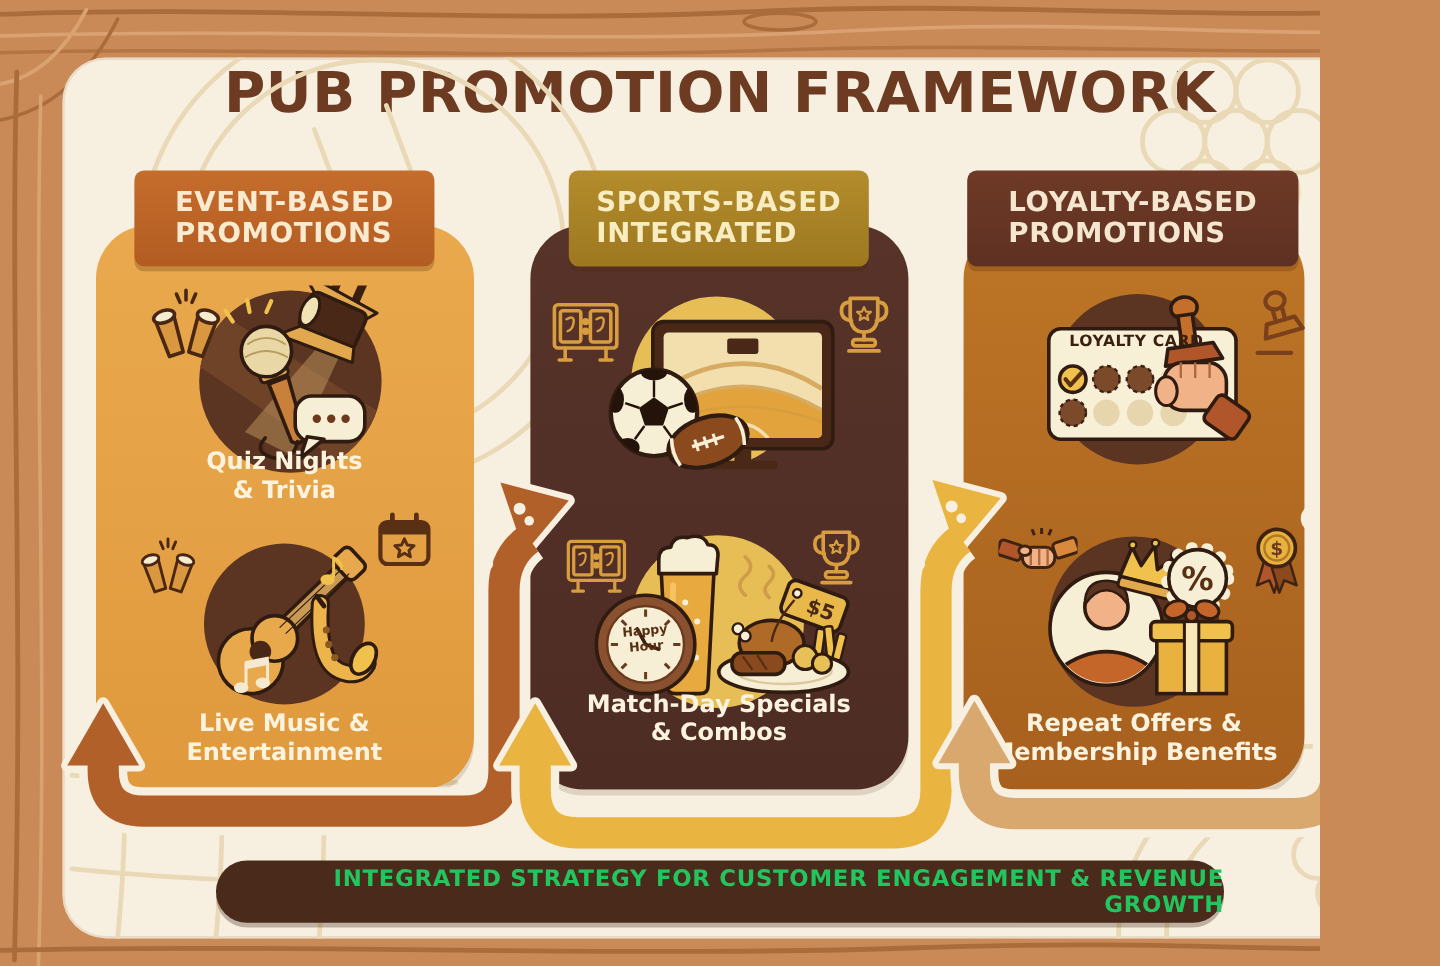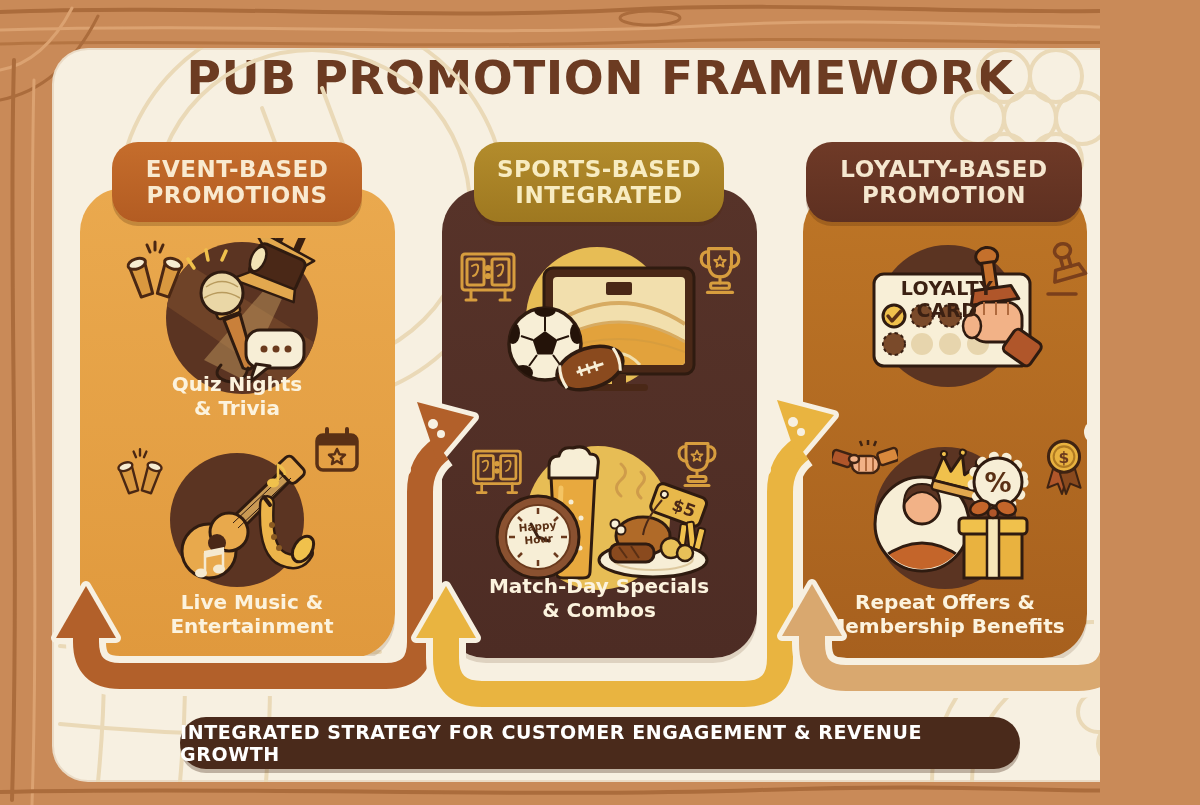--- a/index.html
+++ b/index.html
@@ -4,35 +4,35 @@
 <style>
   html,body{margin:0;padding:0;background:#c98a58;}
   #canvas{position:relative;width:1100px;height:805px;overflow:hidden;
           font-family:"DejaVu Sans","Liberation Sans",sans-serif;background:#c98a58;}
   .abs{position:absolute;}
   .pre{white-space:pre-line;}
   .card{left:52px;top:48px;width:1128px;height:734px;background:#f7f0e1;border-radius:36px;
         box-shadow:inset 0 0 0 2px rgba(160,100,50,.15);}
   .title{left:0;top:50px;width:1200px;text-align:center;font-size:47px;font-weight:bold;
          color:#6c3b22;letter-spacing:.5px;}
-  .pill{top:142px;height:80px;border-radius:26px;display:flex;align-items:center;justify-content:center;
-        text-align:center;font-weight:bold;font-size:23px;line-height:1.15;letter-spacing:.5px;
+  .pill{top:142px;height:80px;border-radius:8px;display:flex;align-items:center;justify-content:center;
+        text-align:left;font-weight:bold;font-size:23px;line-height:1.15;letter-spacing:.5px;
         box-shadow:0 4px 0 rgba(80,40,10,.25);z-index:12;}
   .pill1{left:112px;width:250px;background:linear-gradient(#c56d2c,#b35c22);color:#f9ead0;}
   .pill2{left:474px;width:250px;background:linear-gradient(#b38c2c,#9e7820);color:#f8ecc1;}
   .pill3{left:806px;width:276px;background:linear-gradient(#6f3a27,#5e3021);color:#f5e7cf;}
   .body{top:188px;height:470px;border-radius:44px;z-index:5;box-shadow:0 5px 0 rgba(80,40,10,.15);}
   .body1{left:80px;width:315px;background:linear-gradient(#eaa94e,#e0993d);}
   .body2{left:442px;width:315px;background:linear-gradient(#573329,#4d2c24);}
   .body3{left:803px;width:284px;background:linear-gradient(#bd7526,#a7601e);}
   .lbl{z-index:20;text-align:center;font-weight:bold;font-size:20px;line-height:1.22;color:#fcf3de;}
   .banner{left:180px;top:717px;width:840px;height:52px;background:#4a2a1b;border-radius:28px;
           display:flex;align-items:center;justify-content:center;z-index:50;
           box-shadow:0 4px 0 rgba(60,30,10,.3);}
-  .banner span{color:#ffffff;font-weight:bold;font-size:19px;letter-spacing:.6px;text-align:left;}
+  .banner span{color:#22c55e;font-weight:bold;font-size:19px;letter-spacing:.6px;text-align:right;}
   .vis{z-index:15;}
   .ico{z-index:16;}
   .overlaytext{z-index:30;font-weight:bold;text-align:center;}
   svg{display:block;}
   svg text{font-family:"DejaVu Sans","Liberation Sans",sans-serif;font-weight:bold;}
 </style>
 </head>
 <body>
 
 <div id="canvas">
@@ -100,21 +100,21 @@
 
   <div class="abs body body1"></div>
   <div class="abs body body2"></div>
   <div class="abs body body3"></div>
 
   <div class="abs pill pill1 pre">EVENT-BASED
 PROMOTIONS</div>
   <div class="abs pill pill2 pre">SPORTS-BASED
 INTEGRATED</div>
   <div class="abs pill pill3 pre">LOYALTY-BASED
-PROMOTION</div>
+PROMOTIONS</div>
 
   <svg class="abs vis" style="left:158px;top:238px" width="175" height="165" viewBox="0 0 175 165">
     <defs>
         <clipPath id="kc1">
           <circle cx="84" cy="80" r="76"></circle>
         </clipPath>
       </defs>
     <circle cx="84" cy="80" r="76" fill="#5b3422"></circle>
     <g clip-path="url(#kc1)">
       <polygon points="14,16 175,116 152,165 0,62" fill="#6f4328"></polygon>
@@ -440,30 +440,30 @@
   <svg class="abs ico" style="left:1038px;top:436px" width="52" height="60" viewBox="0 0 50 58">
     <polygon points="15,30 9,50 19,46 23,56 29,36" fill="#b0562a" stroke="#3f2312" stroke-width="2" stroke-linejoin="round"></polygon>
     <polygon points="35,30 41,50 31,46 27,56 21,36" fill="#8a4a1e" stroke="#3f2312" stroke-width="2" stroke-linejoin="round"></polygon>
     <circle cx="25" cy="20" r="15" fill="#e9b23f" stroke="#3f2312" stroke-width="3"></circle>
     <circle cx="25" cy="20" r="10" fill="none" stroke="#b07a22" stroke-width="2"></circle>
     <text x="25" y="26" text-anchor="middle" font-size="15" fill="#6b3a1d">$</text>
   </svg>
 
   <div class="abs lbl pre" style="left:97px;top:372px;width:280px">Quiz Nights
 &amp; Trivia</div>
-  <div class="abs lbl pre" style="left:112px;top:590px;width:280px">Live Music &amp;
+  <div class="abs lbl pre" style="left:97px;top:590px;width:280px">Live Music &amp;
 Entertainment</div>
   <div class="abs lbl pre" style="left:459px;top:574px;width:280px">Match-Day Specials
 &amp; Combos</div>
   <div class="abs lbl pre" style="left:805px;top:590px;width:280px">Repeat Offers &amp;
 Membership Benefits</div>
 
   <div class="abs overlaytext pre" style="left:508px;top:520px;width:60px;font-size:10.5px;line-height:1.2;color:#5a3015;transform:rotate(-5deg)">Happy
 Hour</div>
-  <div class="abs overlaytext" style="left:886px;top:277px;width:122px;font-size:19px;letter-spacing:.5px;color:#3b2012">LOYALTY CARD</div>
+  <div class="abs overlaytext" style="left:886px;top:277px;width:122px;font-size:13px;letter-spacing:.5px;color:#3b2012">LOYALTY CARD</div>
 
   <svg class="abs" style="left:0;top:0;z-index:40" width="1200" height="805" viewBox="0 0 1200 805">
 
     <g>
       <path d="M 86 630 V 642 Q 86 676 120 676 H 386 Q 420 676 420 642 V 492 Q 420 464 441 449" fill="none" stroke="#f7f0e1" stroke-width="40"></path>
       <polygon points="86,586 56,638 116,638" fill="#b2602a" stroke="#f7f0e1" stroke-width="10" stroke-linejoin="round"></polygon>
       <polygon points="474,417 437,461 417,402" fill="#b2602a" stroke="#f7f0e1" stroke-width="10" stroke-linejoin="round"></polygon>
       <path d="M 86 630 V 642 Q 86 676 120 676 H 386 Q 420 676 420 642 V 492 Q 420 464 441 449" fill="none" stroke="#b2602a" stroke-width="26"></path>
       <polygon points="86,586 56,638 116,638" fill="#b2602a"></polygon>
       <polygon points="474,417 437,461 417,402" fill="#b2602a"></polygon>

